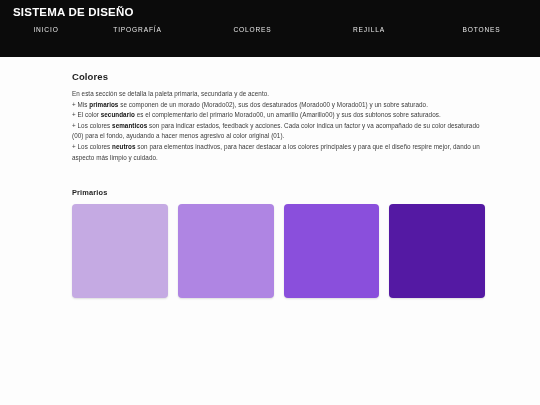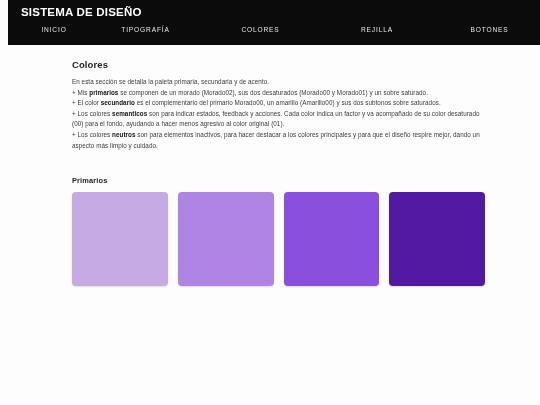--- a/index.html
+++ b/index.html
@@ -13,25 +13,24 @@
     overflow: hidden;
     background: #fdfdfd;
     font-family: "Liberation Sans", sans-serif;
     color: #2b2b2b;
     -webkit-font-smoothing: antialiased;
   }
 
   
   .site-header {
     background: #0b0b0b;
-    height: 45px;
+    height: 57px;
     box-sizing: border-box;
     padding: 5px 0 0 0;
     position: relative;
-    margin-left: 8px;
   }
   .brand {
     color: #ffffff;
     font-size: 11.5px;
     font-weight: bold;
     letter-spacing: 0.2px;
     padding-left: 13px;
     line-height: 14px;
     margin: 0;
   }

